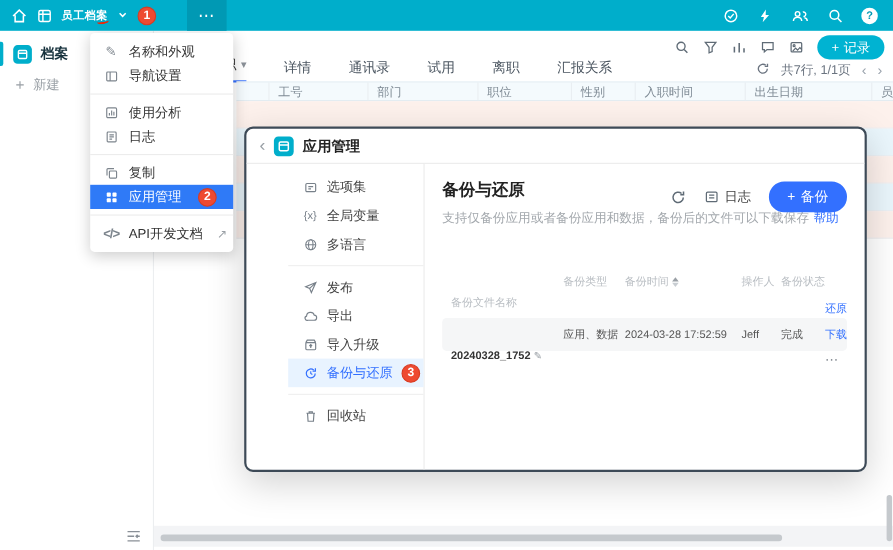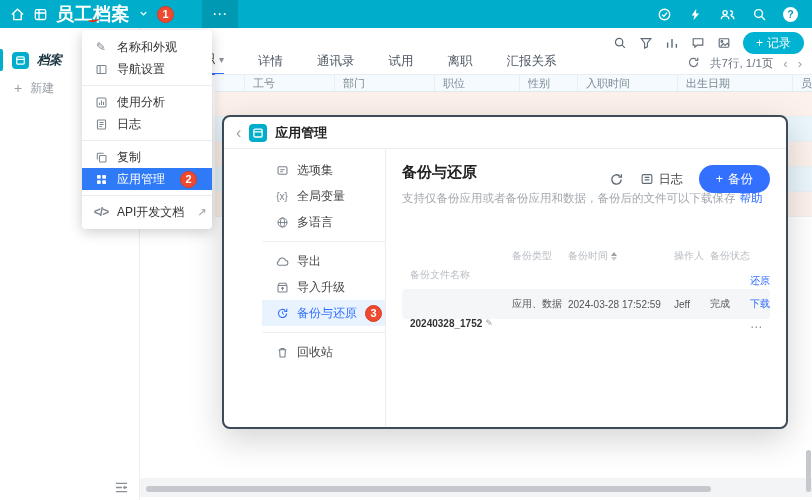--- a/index.html
+++ b/index.html
@@ -3,32 +3,32 @@
 <meta charset="utf-8">
 <style>
   html,body{margin:0;padding:0;background:#e9eaec;}
   .frame{position:relative;width:812px;height:500px;overflow:hidden;background:#fff;
          font-family:"Liberation Sans","DejaVu Sans",sans-serif;-webkit-font-smoothing:antialiased;}
   .frame *{box-sizing:border-box;}
 
   
   .topbar{position:absolute;top:0;left:0;right:0;height:28px;background:#00aecb;display:flex;align-items:center;color:#fff;z-index:60;}
   .tb-left{display:flex;align-items:center;gap:8px;padding-left:10px;}
-  .tb-title{font-size:18px;font-weight:bold;letter-spacing:.5px;}
+  .tb-title{font-size:10px;font-weight:bold;letter-spacing:.5px;}
   .tb-caret{font-size:11px;position:relative;top:-1px;}
   .tb-swoosh{position:absolute;left:88px;top:17px;width:11px;height:5px;border-bottom:2px solid #e8290b;border-radius:50%;transform:rotate(-8deg);}
   .tb-more{margin-left:28px;width:36px;height:28px;display:flex;align-items:center;justify-content:center;background:#0099b4;font-size:15px;letter-spacing:1px;}
   .tb-right{margin-left:auto;display:flex;align-items:center;gap:16px;padding-right:14px;}
   .tb-right .ico{display:flex;align-items:center;}
   .help-dot{width:15px;height:15px;border-radius:50%;background:#fff;color:#0099b4;font-size:10px;font-weight:bold;display:flex;align-items:center;justify-content:center;}
   .rbadge{min-width:17px;height:17px;border-radius:50%;background:#ee4a31;border:1px solid #d83b22;color:#fff;font-size:11px;font-weight:bold;display:inline-flex;align-items:center;justify-content:center;padding:0 2px;}
 
   
   .side{position:absolute;top:28px;left:0;bottom:0;width:140px;background:#fff;border-right:1px solid #eceef0;z-index:10;}
-  .side-item{position:relative;display:flex;align-items:center;gap:8px;height:30px;padding:0 12px;margin-top:17px;font-style:italic;}
+  .side-item{position:relative;display:flex;align-items:center;gap:8px;height:30px;padding:0 12px;margin-top:6px;}
   .side-item .bar{position:absolute;left:0;top:4px;bottom:4px;width:3px;background:#00aecb;border-radius:0 2px 2px 0;}
   .side-app-ico{width:17px;height:17px;border-radius:4px;background:#00aecb;color:#fff;display:flex;align-items:center;justify-content:center;}
   .side-item .lbl{font-size:12.5px;color:#17323d;font-weight:bold;}
   .side-new{display:flex;align-items:center;gap:8px;height:26px;padding:0 14px;color:#9aa0a6;font-size:12px;}
   .side-new .plus{font-size:14px;}
   .side-collapse{position:absolute;right:10px;bottom:6px;color:#8a9097;}
 
   
   .main{position:absolute;top:28px;left:140px;right:0;bottom:0;background:#fff;}
   .tool-icons{position:absolute;top:4px;right:8px;display:flex;align-items:center;gap:12px;color:#5f6b76;z-index:5;}
@@ -366,20 +366,28 @@
           <span class="ic">
             <svg width="13" height="13" viewBox="0 0 16 16" fill="none" stroke="#78818a" stroke-width="1.2">
                 <circle cx="8" cy="8" r="5.6"></circle>
                 <ellipse cx="8" cy="8" rx="2.5" ry="5.6"></ellipse>
                 <path d="M2.4 8h11.2"></path>
               </svg>
           </span>
           <span>多语言</span>
         </div>
         <div class="msdiv"></div>
+        <div class="msi">
+          <span class="ic">
+            <svg width="13" height="13" viewBox="0 0 16 16" fill="none" stroke="#78818a" stroke-width="1.3">
+                <path d="M13.7 2.3 2.3 7l4.5 1.9 1.9 4.6zM13.7 2.3 6.8 8.9"></path>
+              </svg>
+          </span>
+          <span>发布</span>
+        </div>
         <div class="msi">
           <span class="ic">
             <svg width="13" height="13" viewBox="0 0 16 16" fill="none" stroke="#78818a" stroke-width="1.3">
                 <path d="M4.8 12.5h6.7a2.9 2.9 0 0 0 .4-5.8 4.4 4.4 0 0 0-8.6 1.2 2.4 2.4 0 0 0 1.5 4.6z"></path>
               </svg>
           </span>
           <span>导出</span>
         </div>
         <div class="msi">
           <span class="ic">

